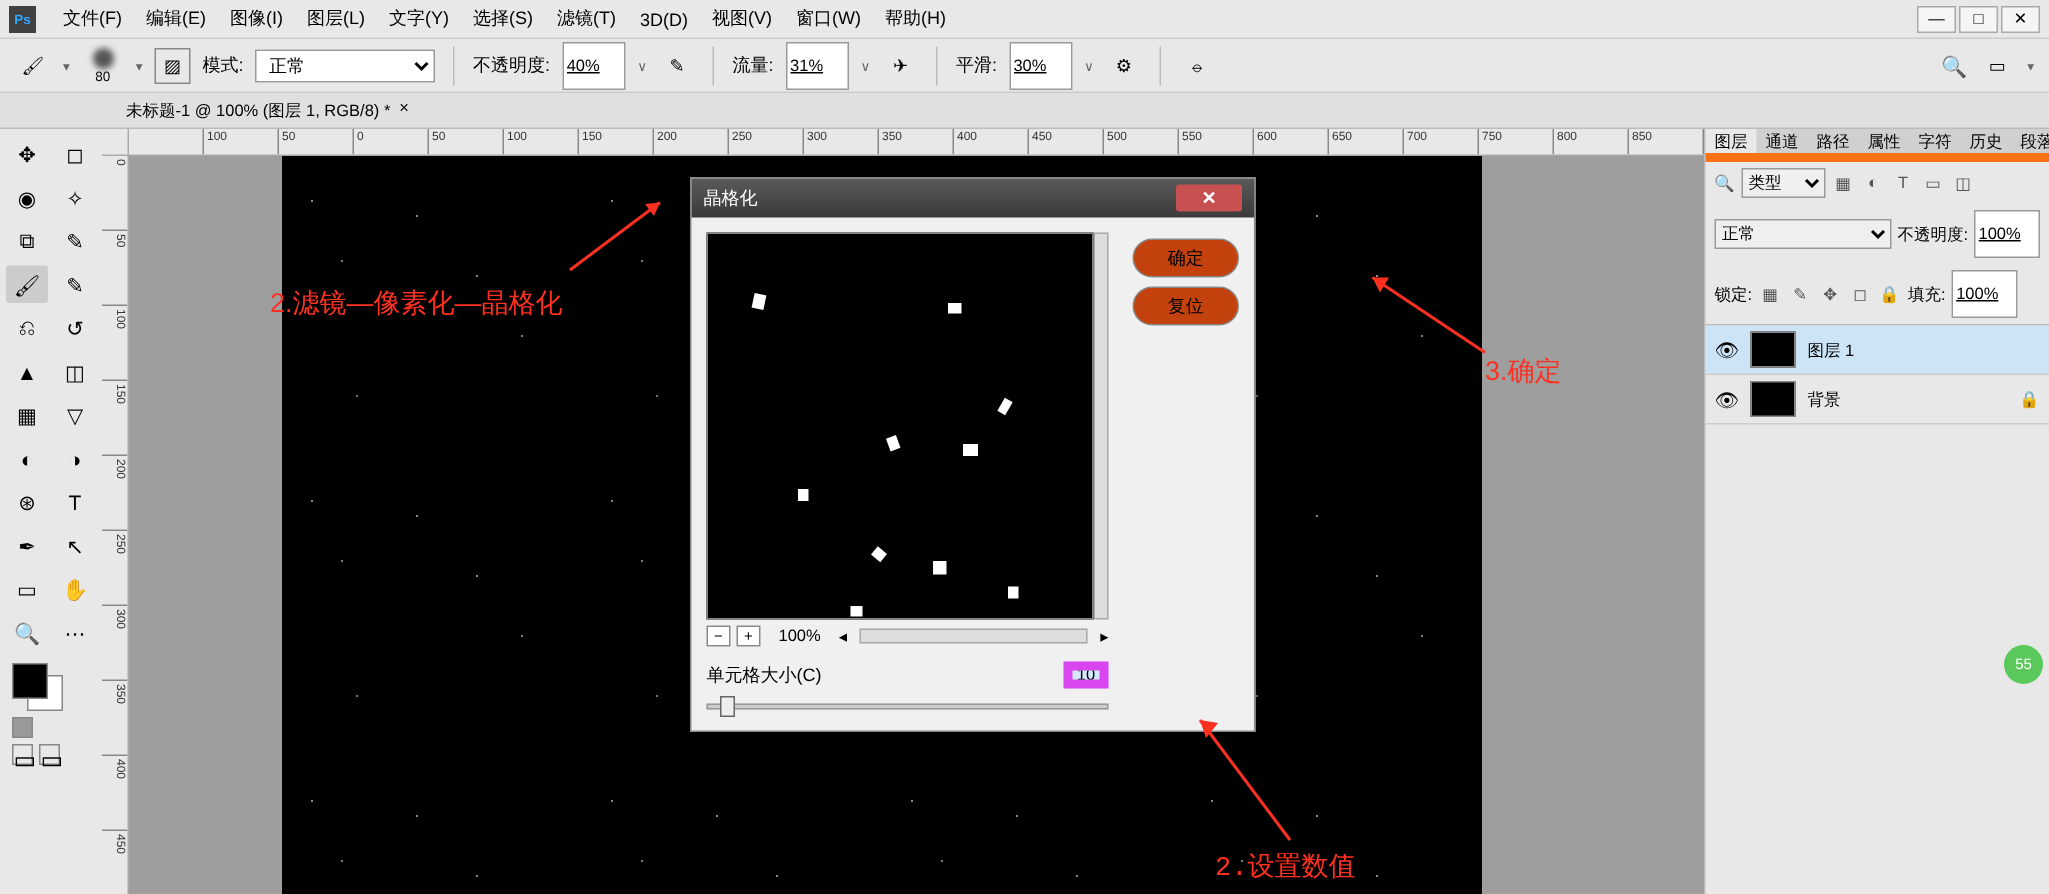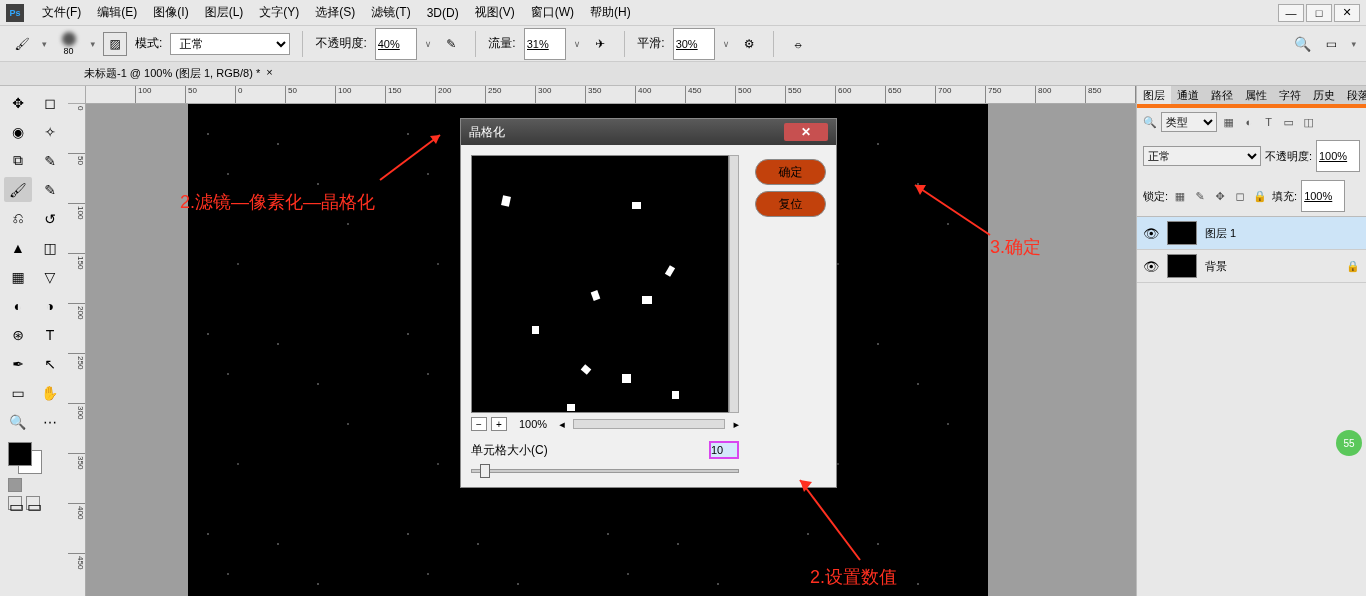--- a/index.html
+++ b/index.html
@@ -32,21 +32,21 @@
 .mini-sw { width: 14px; height: 14px; border: 1px solid #888; }
 .canvas-area { flex: 1; background: #9e9e9e; position: relative; overflow: hidden; }
 .ruler-h { height: 18px; background: #e8e8e8; border-bottom: 1px solid #aaa; position: absolute; top: 0; left: 18px; right: 0; display: flex; font-size: 8px; color: #333; overflow: hidden; }
 .ruler-tick { width: 50px; border-right: 1px solid #888; padding-left: 2px; display: flex; align-items: flex-start; flex-shrink: 0; }
 .ruler-v { width: 18px; background: #e8e8e8; border-right: 1px solid #aaa; position: absolute; top: 18px; left: 0; bottom: 0; font-size: 8px; color: #333; display: flex; flex-direction: column; overflow: hidden; }
 .ruler-vtick { height: 50px; border-bottom: 1px solid #888; padding-top: 2px; writing-mode: vertical-rl; flex-shrink: 0; }
 .ruler-corner { width: 18px; height: 18px; background: #e8e8e8; position: absolute; top: 0; left: 0; border-right: 1px solid #aaa; border-bottom: 1px solid #aaa; }
 .canvas-content { position: absolute; top: 18px; left: 120px; width: 800px; height: 560px; background: #000; }
 .starfield { width: 100%; height: 100%; background: #000; background-image: radial-gradient(1px 1px at 20px 30px, #fff, transparent), radial-gradient(1px 1px at 40px 70px, #eee, transparent), radial-gradient(1px 1px at 50px 160px, #ddd, transparent), radial-gradient(1px 1px at 90px 40px, #fff, transparent), radial-gradient(1px 1px at 130px 80px, #fff, transparent), radial-gradient(1px 1px at 160px 120px, #eee, transparent); background-size: 200px 200px; background-repeat: repeat; }
 .right-panels { width: 230px; background: #e8e8e8; border-left: 1px solid #bbb; }
-.panel-tabs { display: flex; height: 22px; background: #d0d0d0; font-size: 11px; border-bottom: 4px solid #f97316; overflow: hidden; }
+.panel-tabs { display: flex; height: 22px; background: #d0d0d0; font-size: 11px; border-bottom: 6px solid #f97316; overflow: hidden; }
 .panel-tab { padding: 0 6px; display: flex; align-items: center; cursor: pointer; white-space: nowrap; }
 .panel-tab.active { background: #e8e8e8; }
 .panel-row { display: flex; align-items: center; padding: 4px 6px; gap: 4px; font-size: 11px; }
 .panel-select { flex: 1; height: 20px; font-size: 11px; border: 1px solid #999; }
 .panel-icon { width: 16px; height: 16px; display: flex; align-items: center; justify-content: center; font-size: 11px; color: #555; }
 .layer-list { border-top: 1px solid #bbb; }
 .layer-item { display: flex; align-items: center; padding: 4px 6px; gap: 8px; font-size: 11px; border-bottom: 1px solid #ccc; cursor: pointer; }
 .layer-item.selected { background: #cde4f7; }
 .layer-eye { width: 16px; font-size: 13px; }
 .layer-thumb { width: 30px; height: 24px; background: #000; border: 1px solid #888; }
@@ -61,21 +61,21 @@
 .preview-scroll { width: 10px; height: 258px; background: #ddd; display: inline-block; vertical-align: top; border: 1px solid #aaa; }
 .preview-controls { display: flex; align-items: center; gap: 4px; font-size: 11px; padding: 4px 0; }
 .zoom-btn { width: 16px; height: 14px; border: 1px solid #888; background: #fff; font-size: 10px; display: flex; align-items: center; justify-content: center; cursor: pointer; }
 .slider-row { display: flex; align-items: center; justify-content: space-between; font-size: 12px; padding: 6px 0; }
 .slider-track { height: 4px; background: #ccc; border: 1px solid #999; position: relative; margin: 4px 0; }
 .slider-thumb { width: 10px; height: 14px; background: #eee; border: 1px solid #666; position: absolute; top: -6px; left: 8px; }
 .dialog-buttons { width: 100px; display: flex; flex-direction: column; gap: 6px; padding-top: 4px; }
 .dlg-btn { height: 26px; border: 1px solid #888; border-radius: 13px; background: #c2410c; font-size: 12px; cursor: pointer; }
 .annotation { position: absolute; color: #ff3020; font-size: 18px; font-weight: 500; pointer-events: none; z-index: 100; }
 .arrow { position: absolute; pointer-events: none; z-index: 99; }
-.small-value-box { width: 30px; height: 18px; border: 2px solid #d946ef; background: #d4e8fb; color: #000; font-size: 11px; }
+.small-value-box { width: 30px; height: 18px; border: 6px solid #d946ef; background: #d4e8fb; color: #000; text-align: center; font-size: 11px; }
 .badge { position: absolute; right: 4px; top: 430px; width: 26px; height: 26px; background: #5bc85b; border-radius: 50%; color: #fff; display: flex; align-items: center; justify-content: center; font-size: 10px; }
 </style>
 </head>
 <body>
 
 <div class="menubar">
   <div class="ps-logo">Ps</div>
   <div class="menu-item">文件(F)</div>
   <div class="menu-item">编辑(E)</div>
   <div class="menu-item">图像(I)</div>
@@ -333,21 +333,21 @@
     </div>
     <div class="dialog-buttons">
       <button class="dlg-btn">确定</button>
       <button class="dlg-btn">复位</button>
     </div>
   </div>
 </div>
 
 <div class="annotation" style="top:190px;left:180px;">2.滤镜—像素化—晶格化</div>
 <div class="annotation" style="top:235px;left:990px;">3.确定</div>
-<div class="annotation" style="top:565px;left:810px;">2.设置数值</div>
+<div class="annotation" style="top:565px;left:810px;font-family:Liberation Mono, monospace;">2.设置数值</div>
 
 <svg class="arrow" style="top:120px;left:370px;width:100px;height:70px;">
     <line x1="10" y1="60" x2="70" y2="15" stroke="#ff3020" stroke-width="2"></line>
     <polygon points="70,15 60,16 66,24" fill="#ff3020"></polygon>
   </svg>
 <svg class="arrow" style="top:175px;left:900px;width:100px;height:70px;">
     <line x1="90" y1="60" x2="15" y2="10" stroke="#ff3020" stroke-width="2"></line>
     <polygon points="15,10 26,10 20,20" fill="#ff3020"></polygon>
   </svg>
 <svg class="arrow" style="top:470px;left:790px;width:90px;height:100px;">

